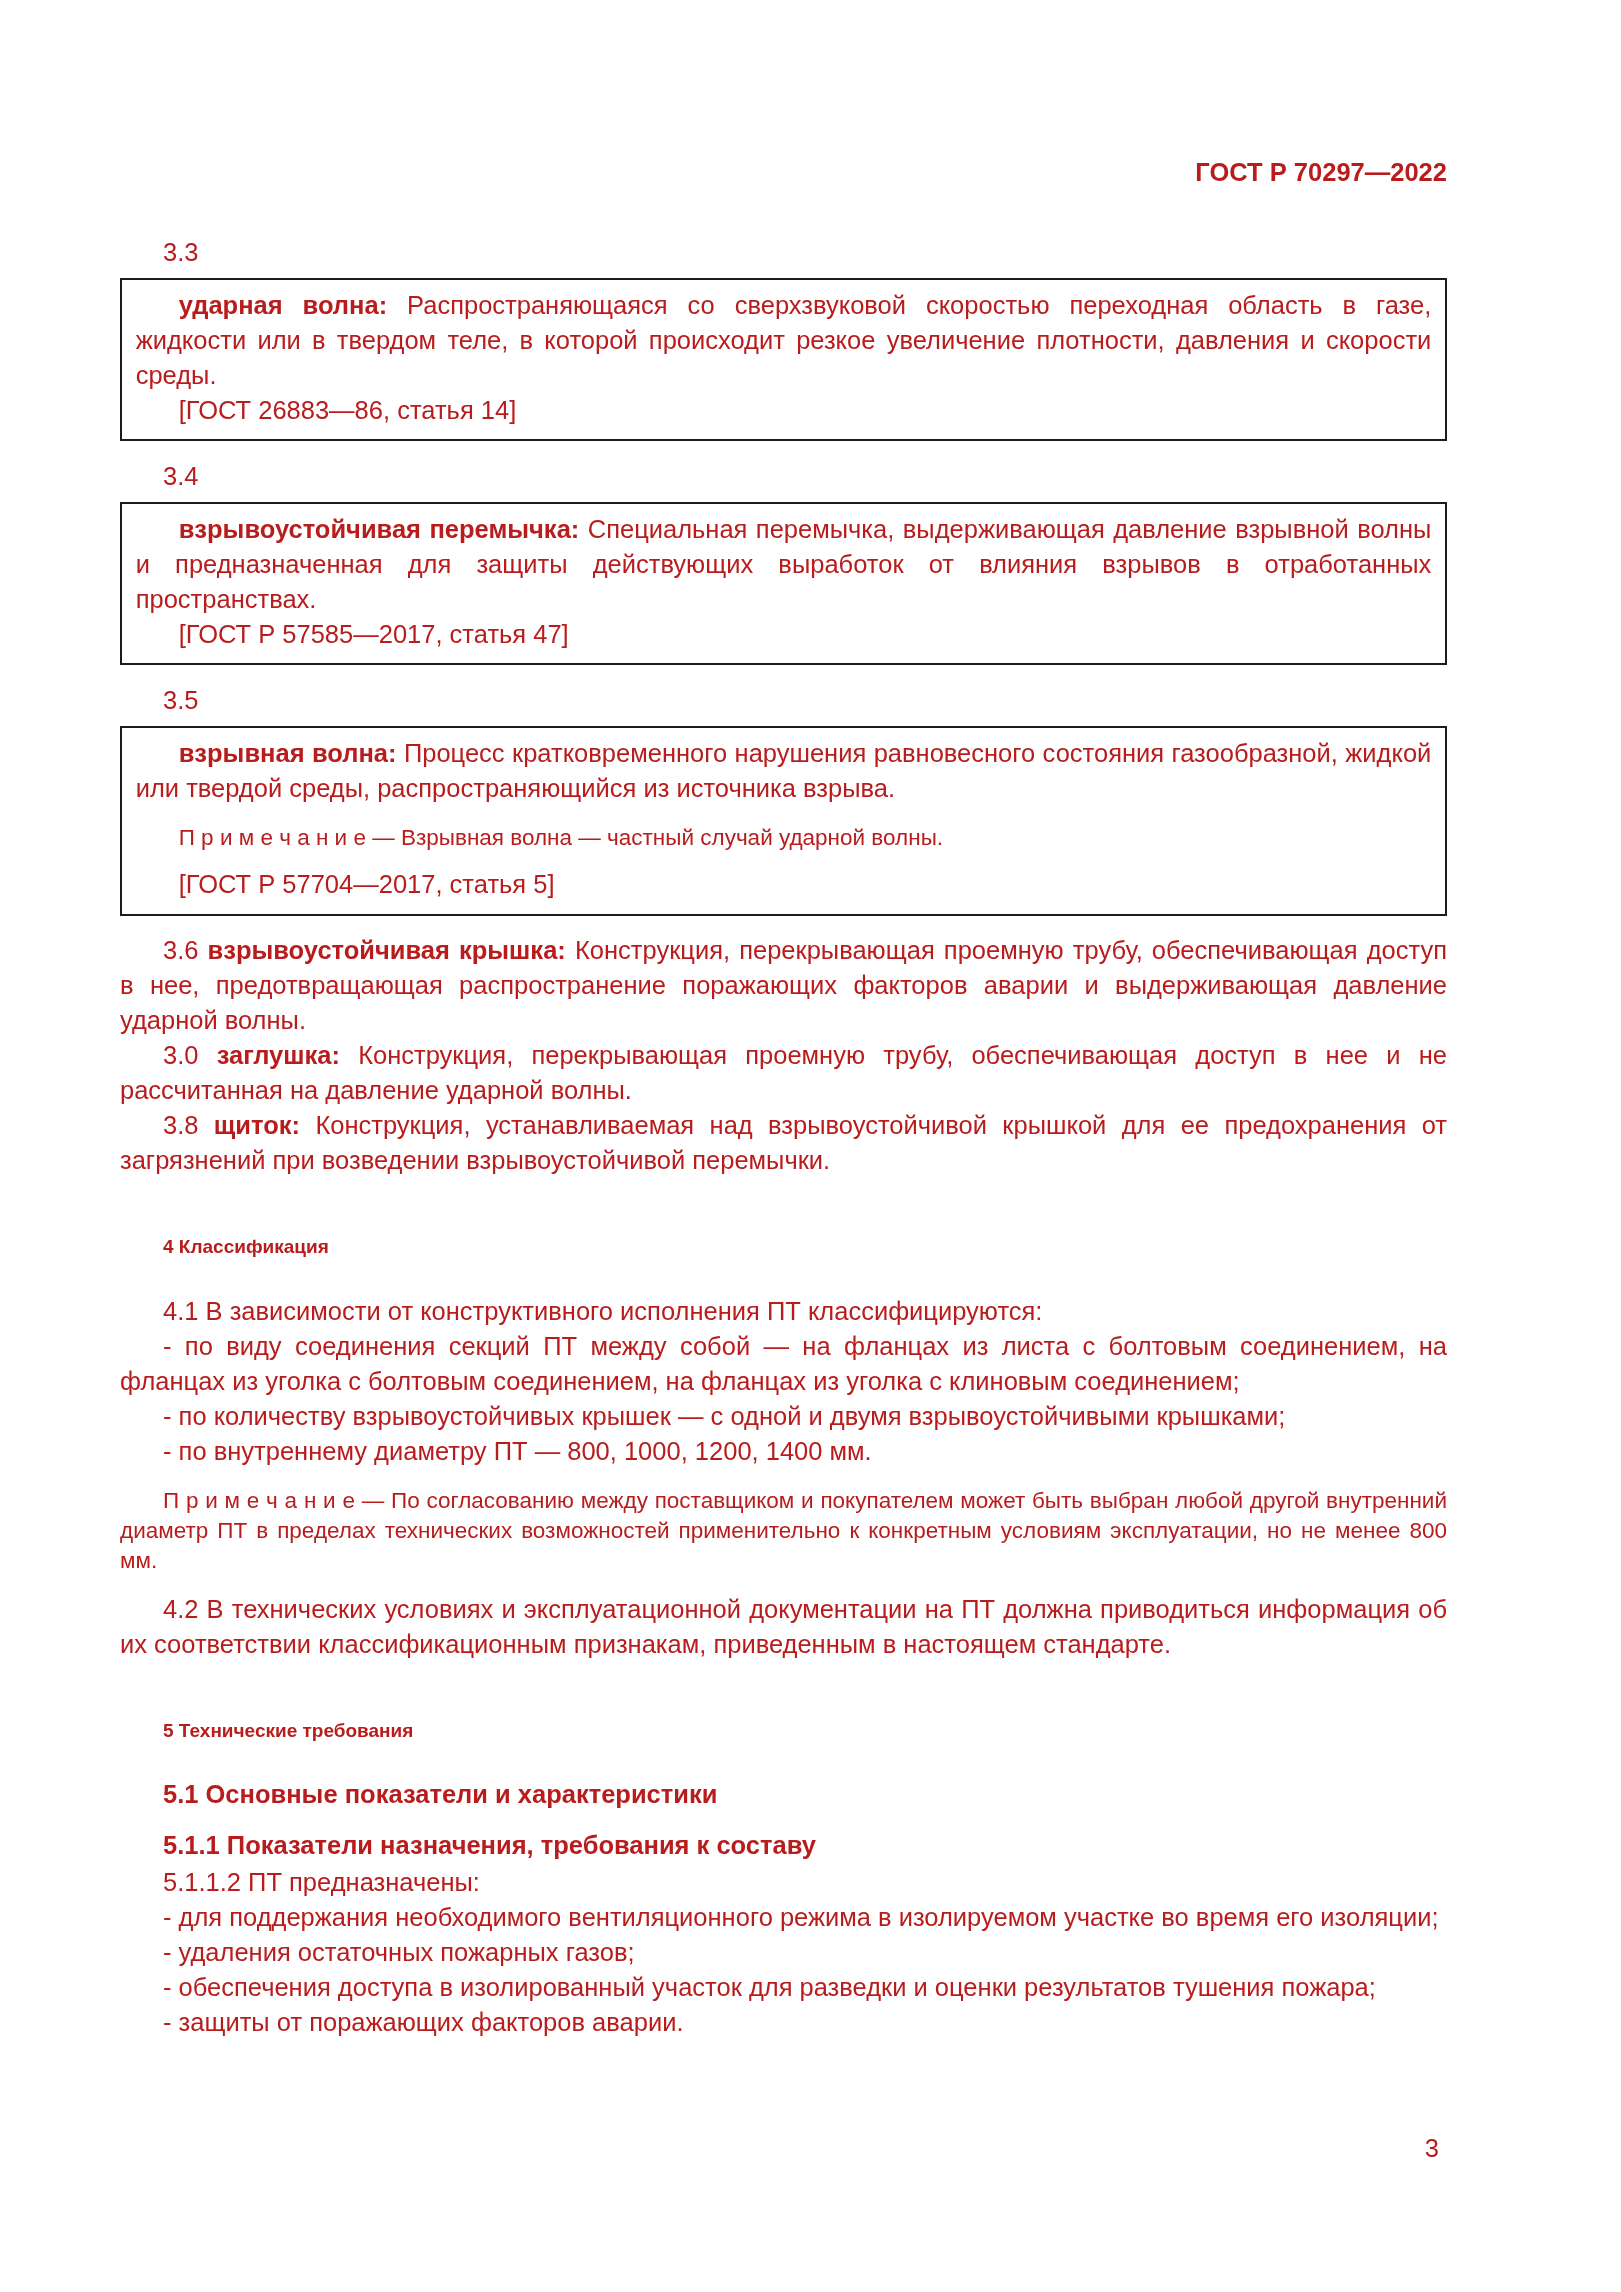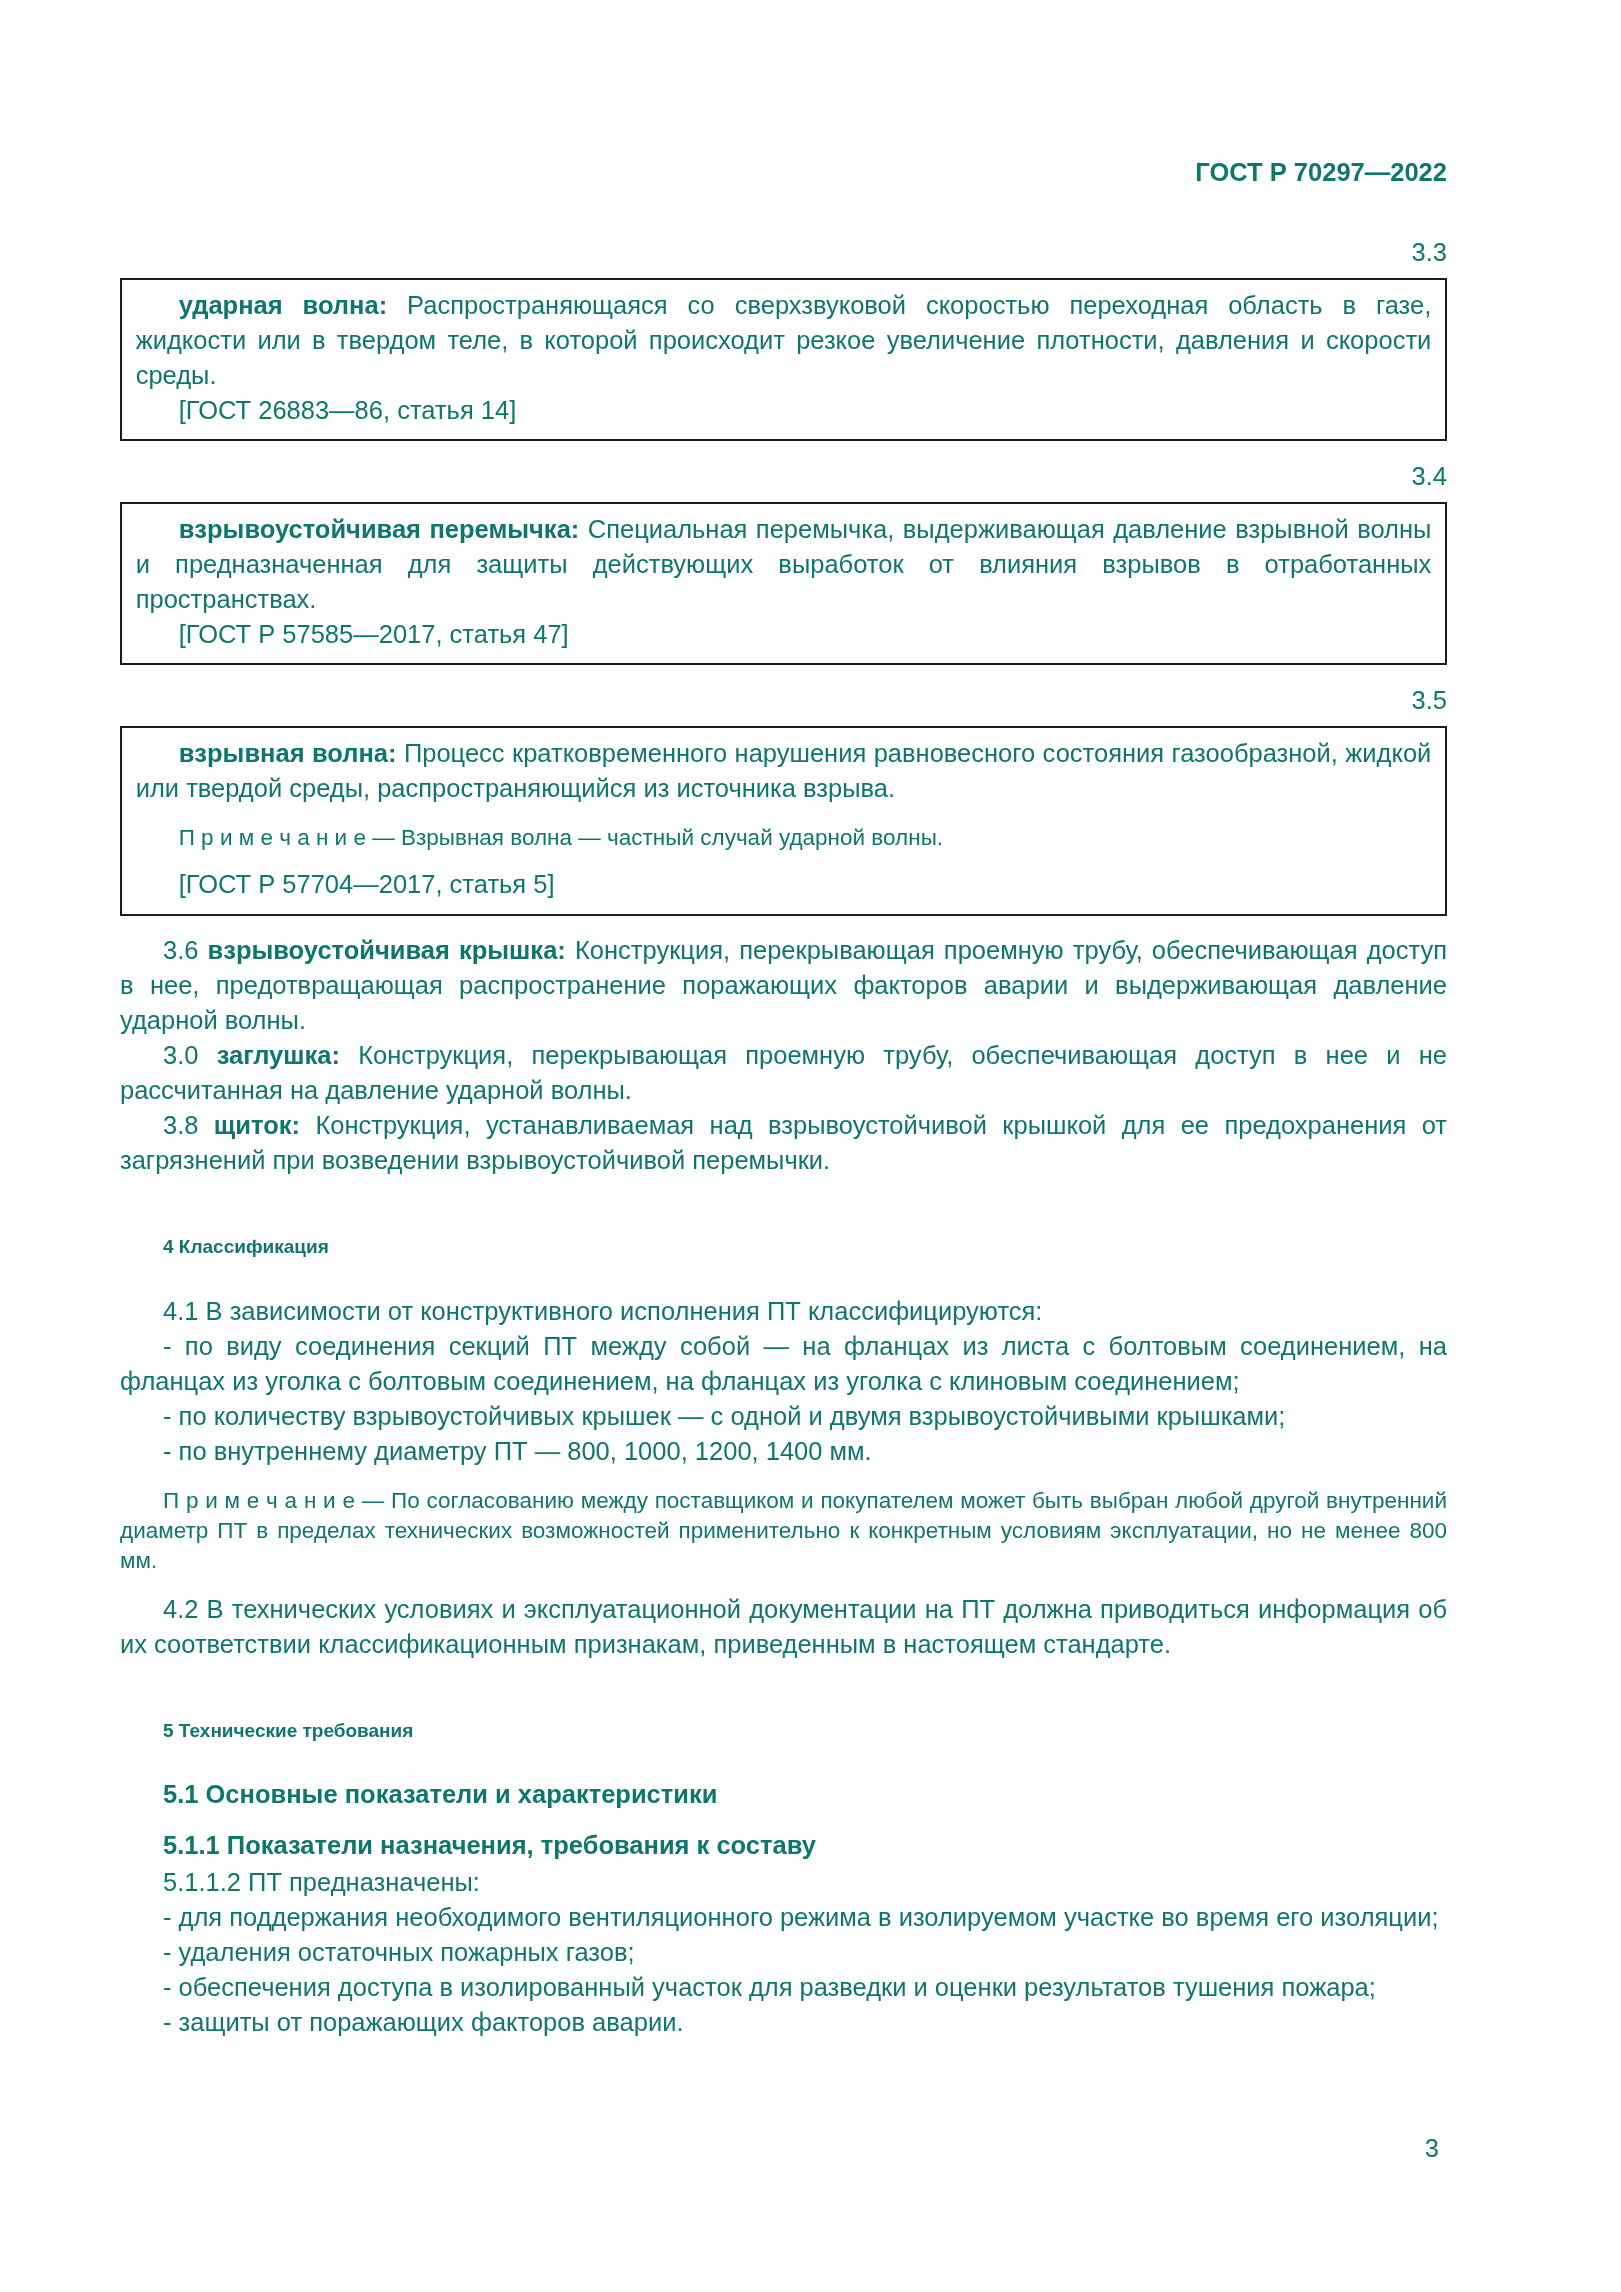--- a/index.html
+++ b/index.html
@@ -4,24 +4,24 @@
 <style>
   html,body{margin:0;padding:0;background:#e8e8e8;}
   .page{
     position:relative;
     width:1621px;height:2293px;
     box-sizing:border-box;
     background:#ffffff;
     padding:155px 174px 0 120px;
     font-family:"Liberation Sans","DejaVu Sans",sans-serif;
     font-size:25.5px;line-height:35px;
-    color:#0f766e;
+    color:#b91c1c;
   }
   .hdr{text-align:right;font-weight:bold;margin:0 0 45px 0;}
-  .cnum{margin:0 0 7.8px 0;text-indent:43px;text-align:right;}
+  .cnum{margin:0 0 7.8px 0;text-indent:43px;}
   .box{border:2px solid #1c1c1c;padding:7.8px 13.7px 11.8px 13.7px;margin:0 0 17.6px 0;}
   .p{margin:0;text-align:justify;text-indent:43px;}
   .src{text-align:left;}
   .note{font-size:22.5px;line-height:30px;text-align:justify;text-indent:43px;margin:17.6px 0 13.7px 0;}
   .tstart{margin-top:11.8px;}
   .h1{font-size:19px;line-height:39px;font-weight:bold;margin:49px 0 27.4px 0;padding-left:43px;}
   .h2{font-weight:bold;margin:0 0 15.7px 0;text-indent:43px;}
   .h3{font-weight:bold;margin:0 0 2px 0;text-indent:43px;}
   .mt{margin-top:15.7px;}
   .pagenum{position:absolute;right:182px;bottom:127px;}

